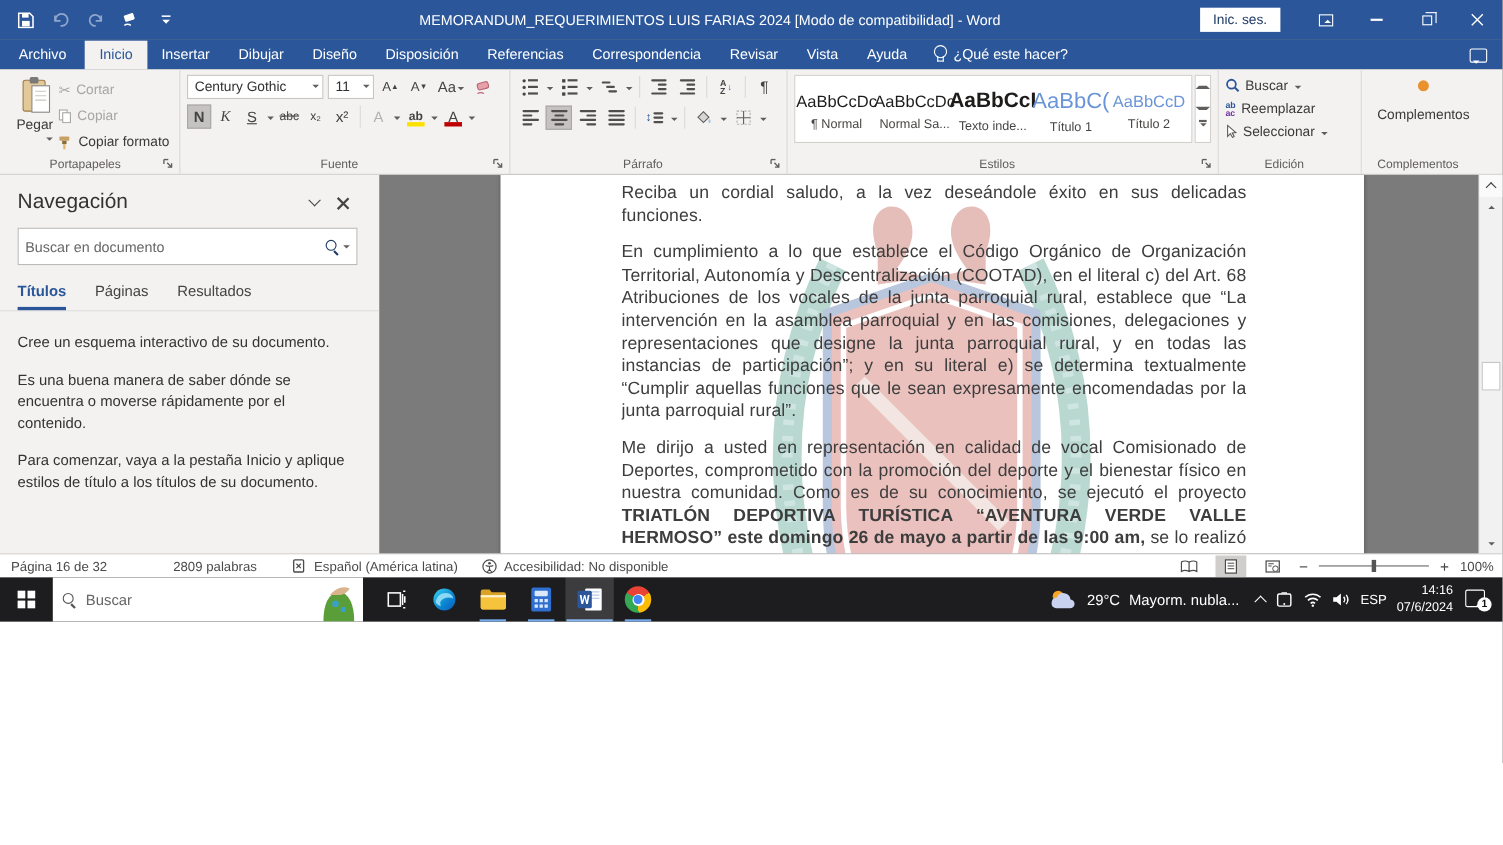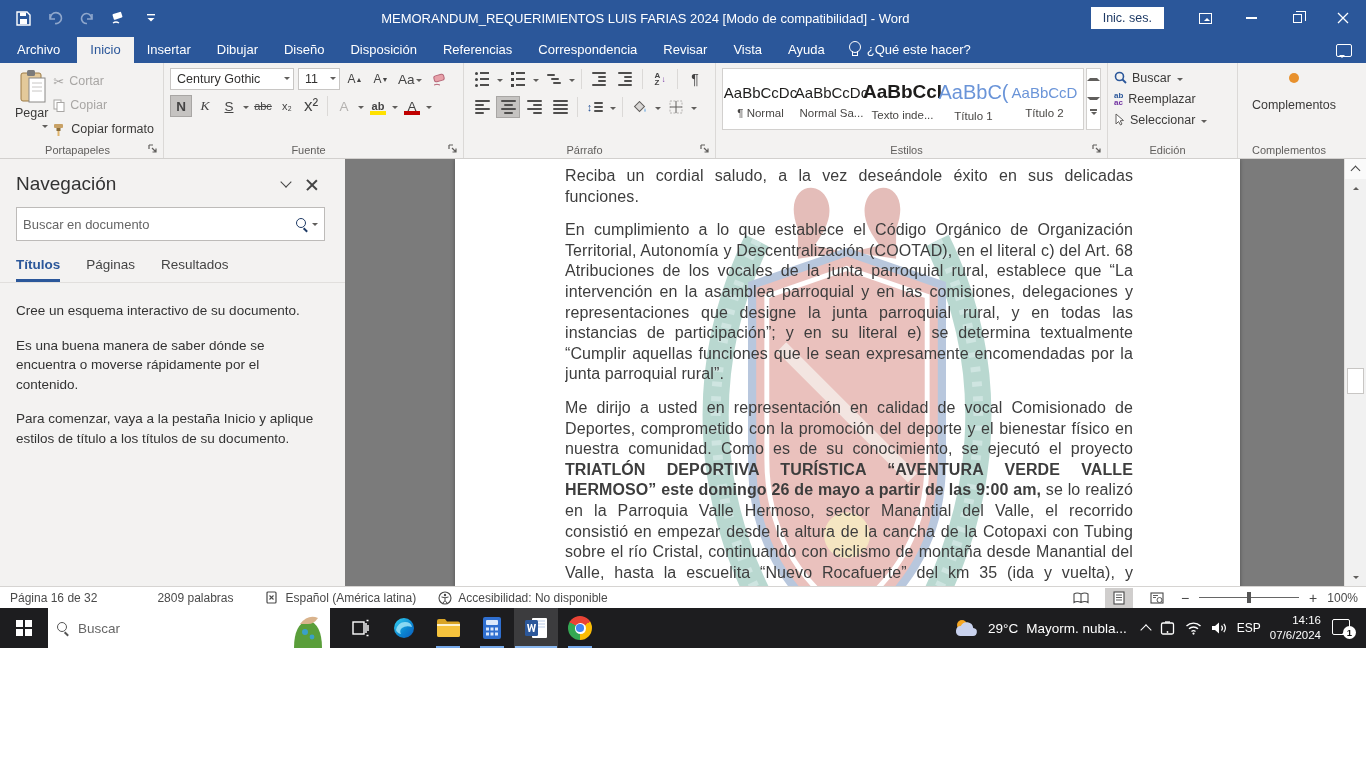--- a/index.html
+++ b/index.html
@@ -1,17 +1,17 @@
 <!DOCTYPE html>
 <html><head>
 <meta charset="utf-8">
 <style>
   * { box-sizing: border-box; margin: 0; padding: 0; }
   html,body { width:1366px; height:768px; overflow:hidden; font-family:"Liberation Sans",sans-serif; }
-  .screen { width:1366px; height:648px; display:flex; flex-direction:column; background:#7b7b7b; position:relative; }
+  .screen { width:1366px; height:565px; display:flex; flex-direction:column; background:#7b7b7b; position:relative; }
 
   
   .titlebar { height:36px; background:#2b579a; display:flex; align-items:center; color:#fff; flex:none; }
   .qat { display:flex; align-items:center; gap:14px; padding-left:14px; width:200px; }
   .qat .qbtn { display:flex; align-items:center; justify-content:center; width:18px; height:18px; }
   .qat svg { display:block; }
   .title-center { flex:1; text-align:center; font-size:13px; white-space:nowrap; overflow:hidden; }
   .signin { background:#fff; color:#1f3b66; font-size:12.5px; padding:4px 12px; margin-right:18px; cursor:default; }
   .wincontrols { display:flex; align-items:center; height:100%; }
   .winbtn { width:46px; height:100%; display:flex; align-items:center; justify-content:center; }
@@ -328,21 +328,21 @@
             </svg>
         </span>
       </div>
       <div class="rrow" style="margin-top:5px;">
         <span class="fbtn on" style="font-weight:bold">N</span>
         <span class="fbtn" style="font-style:italic;font-family:'Liberation Serif',serif">K</span>
         <span class="fbtn" style="text-decoration:underline">S</span>
         <span class="tinycaret"></span>
         <span class="fbtn" style="text-decoration:line-through;font-size:11px">abc</span>
         <span class="fbtn" style="font-size:11px">x₂</span>
-        <span class="fbtn" style="font-size:17px">x²</span>
+        <span class="fbtn" style="font-size:14px">x²</span>
         <span class="vdiv"></span>
         <span class="fbtn dim">A</span>
         <span class="tinycaret"></span>
         <span class="fbtn" style="font-size:11px;font-weight:bold">
             <span>ab</span>
             <span class="bar" style="background:#ffe100"></span>
           </span>
         <span class="tinycaret"></span>
         <span class="fbtn">
             <span>A</span>

